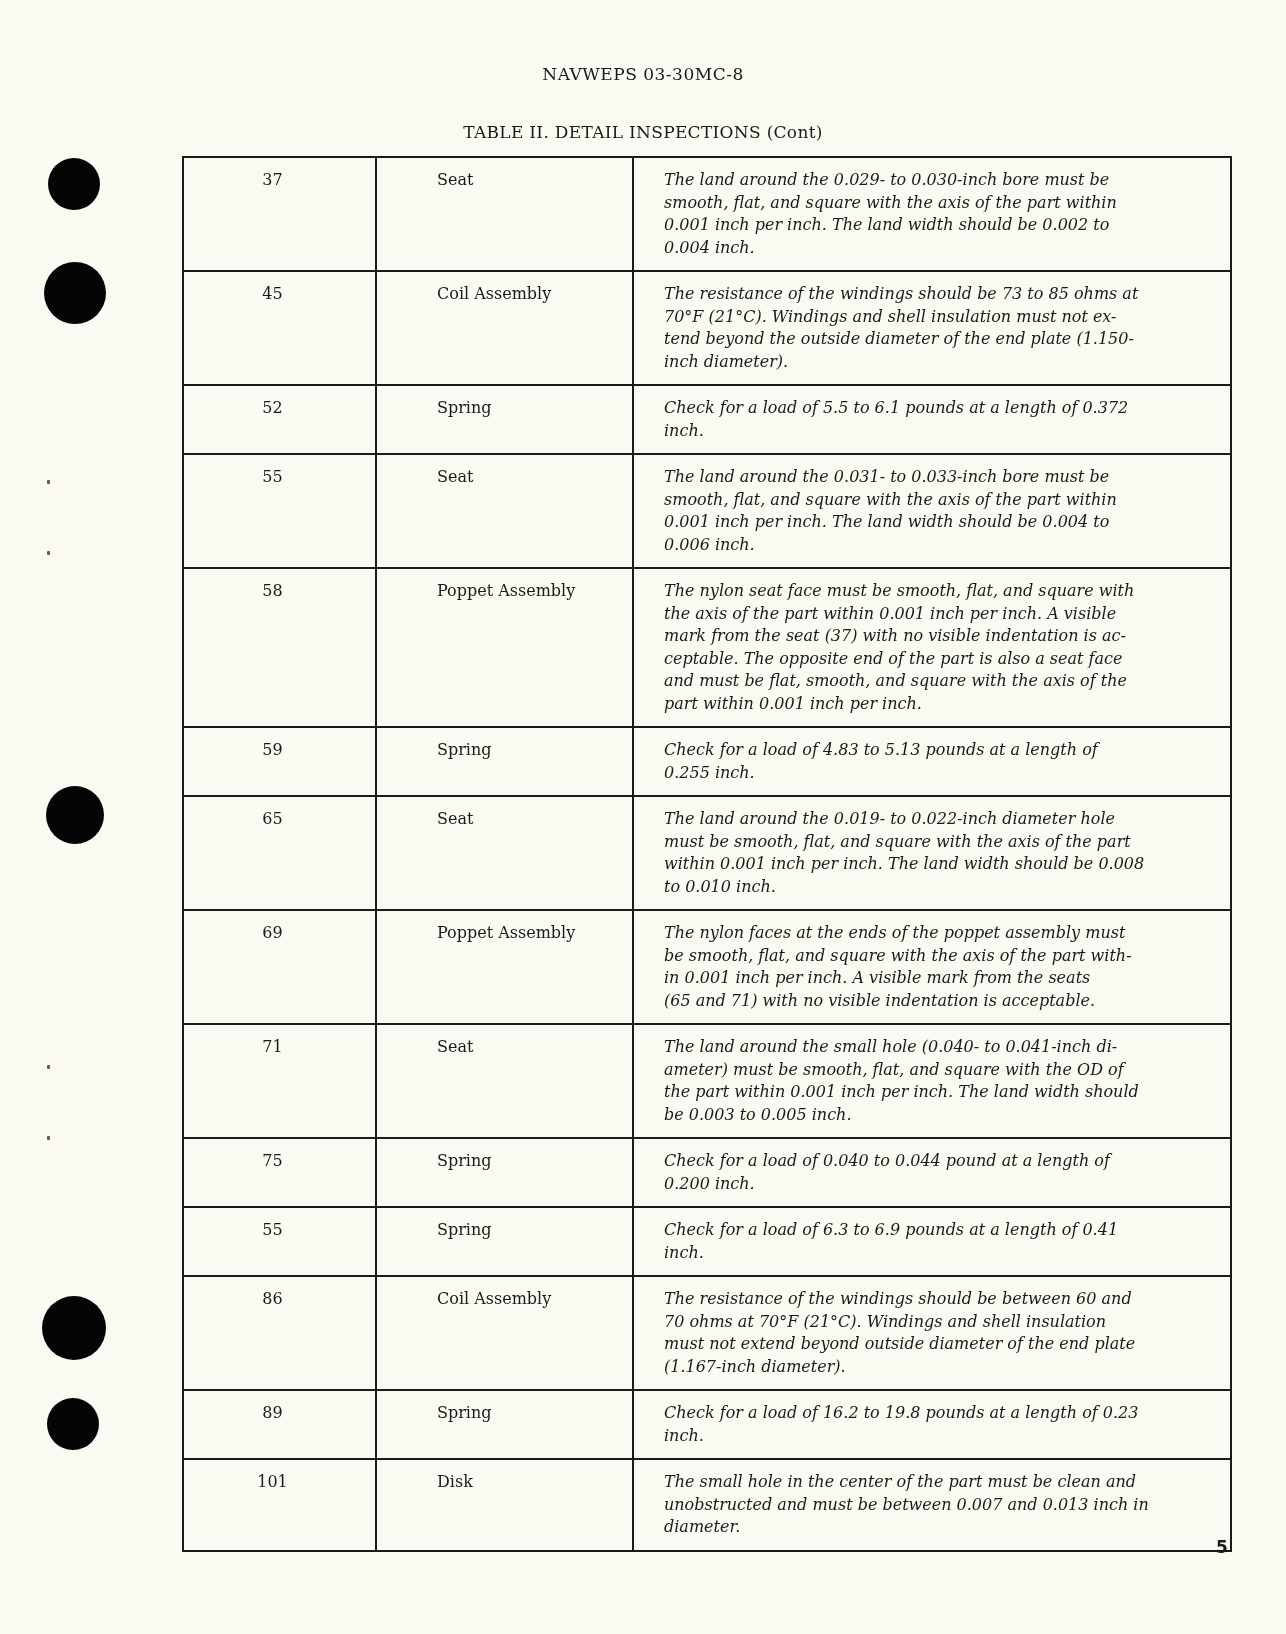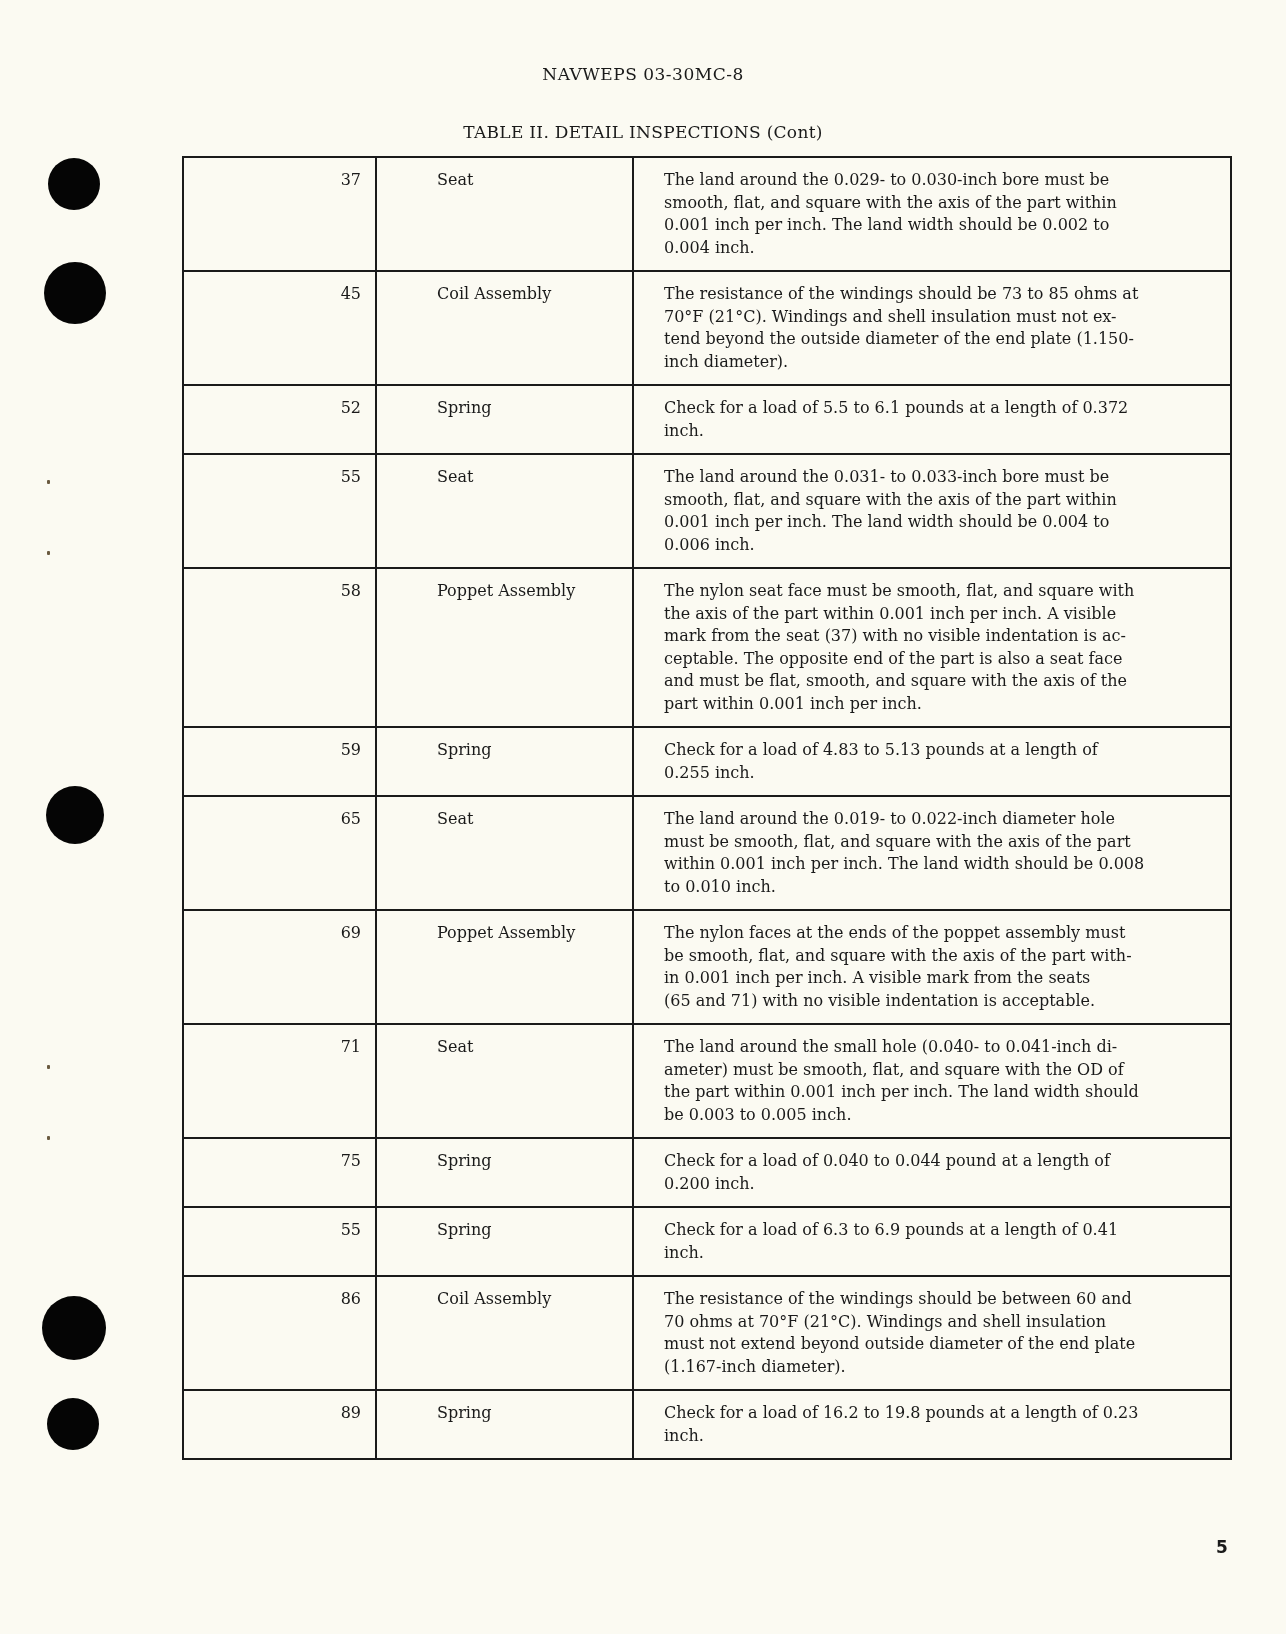--- a/index.html
+++ b/index.html
@@ -25,24 +25,24 @@
     position: absolute; left: 182px; top: 156px; width: 1048px;
     border-collapse: collapse; table-layout: fixed;
     font-size: 16px; line-height: 22.5px;
   }
   table.insp td {
     border: 2px solid #1a1a1a; vertical-align: top; padding: 0;
   }
   table.insp col.c1 { width: 193px; }
   table.insp col.c2 { width: 257px; }
   table.insp col.c3 { width: 598px; }
-  .ref { text-align: right; padding-top: 11px !important; padding-right: 14px !important; }
+  .ref { text-align: center; padding-top: 11px !important; padding-right: 14px !important; }
   .part { padding: 11px 0 0 60px !important; white-space: nowrap; }
   .desc { padding: 11px 12px 11px 30px !important; }
-  .desc span { display: block; }
+  .desc span { display: block; font-style: italic; }
   .page-num {
     position: absolute; left: 1216px; top: 1537px; font-size: 17px;
     font-family: "DejaVu Sans", "Liberation Sans", sans-serif; font-weight: bold;
   }
 </style>
 </head>
 <body>
 
 <div class="hole" style="left:48px;top:158px;width:52px;height:52px;"></div>
 <div class="hole" style="left:44px;top:262px;width:62px;height:62px;"></div>
@@ -179,16 +179,25 @@
         </td>
       </tr>
       <tr style="height: 55px;">
         <td class="ref">89</td>
         <td class="part">Spring</td>
         <td class="desc">
           <span>Check for a load of 16.2 to 19.8 pounds at a length of 0.23</span>
           <span>inch.</span>
         </td>
       </tr>
+      <tr style="height: 90px;">
+        <td class="ref">101</td>
+        <td class="part">Disk</td>
+        <td class="desc">
+          <span>The small hole in the center of the part must be clean and</span>
+          <span>unobstructed and must be between 0.007 and 0.013 inch in</span>
+          <span>diameter.</span>
+        </td>
+      </tr>
     </tbody>
 </table>
 
 <div class="page-num">5</div>
 
 </body></html>

